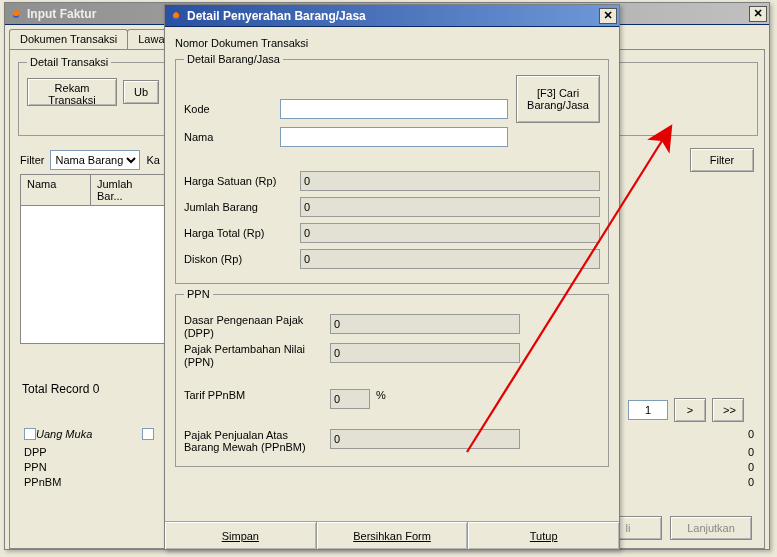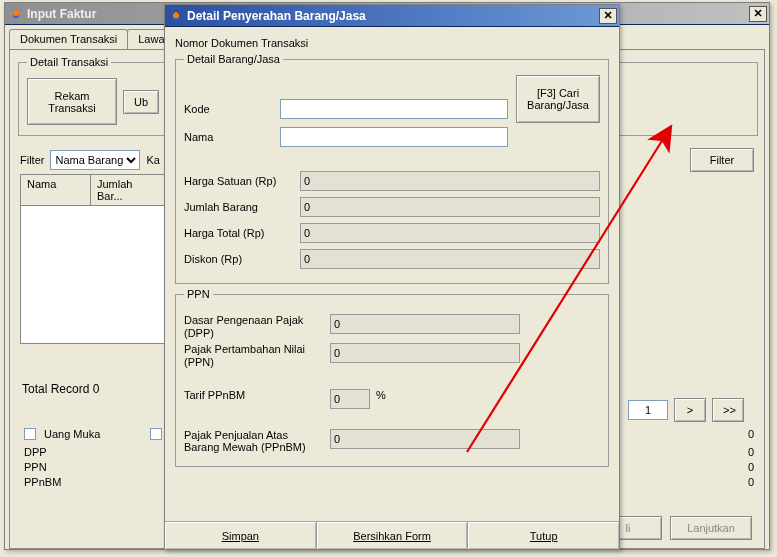--- a/index.html
+++ b/index.html
@@ -181,21 +181,21 @@
   </div>
   <div id="bg-client">
     <div class="tabbar">
       <div class="tab active">Dokumen Transaksi</div>
       <div class="tab">Lawan Tr</div>
     </div>
     <div class="panel" id="bg-tabs-panel">
       <fieldset class="group" style="position:absolute; top:2px; left:4px; width:740px; height:80px;">
         <legend>Detail Transaksi</legend>
         <div class="row">
-          <button class="btn" style="width:90px; height:47px; white-space:pre-line;">Rekam
+          <button class="btn" style="width:90px; height:28px; white-space:pre-line;">Rekam
 Transaksi</button>
           <button class="btn" style="height:24px;">Ub</button>
         </div>
       </fieldset>
 
       <div id="filter-row">
         <span>Filter</span>
         <select style="width:90px;">
           <option>Nama Barang</option>
         </select>
@@ -219,21 +219,21 @@
       </div>
 
       <div id="nav-row">
         <input type="text" style="width: 40px; text-align: center;" value="1">
         <button class="btn" style="width:32px;">&gt;</button>
         <button class="btn" style="width:32px;">&gt;&gt;</button>
       </div>
 
       <div id="uang-group">
         <div class="row" style="gap:50px; margin-bottom:6px;">
-          <span style="display:flex;align-items:center;gap:8px;">
+          <span style="display:flex;align-items:center;gap:0;font-style:italic;">
             <span class="check"></span>
             <span>Uang Muka</span>
           </span>
           <span class="check"></span>
           <span style="margin-left:auto;">0</span>
         </div>
         <div class="row" style="justify-content:space-between; margin:3px 0;">
           <span>DPP</span>
           <span>0</span>
         </div>

